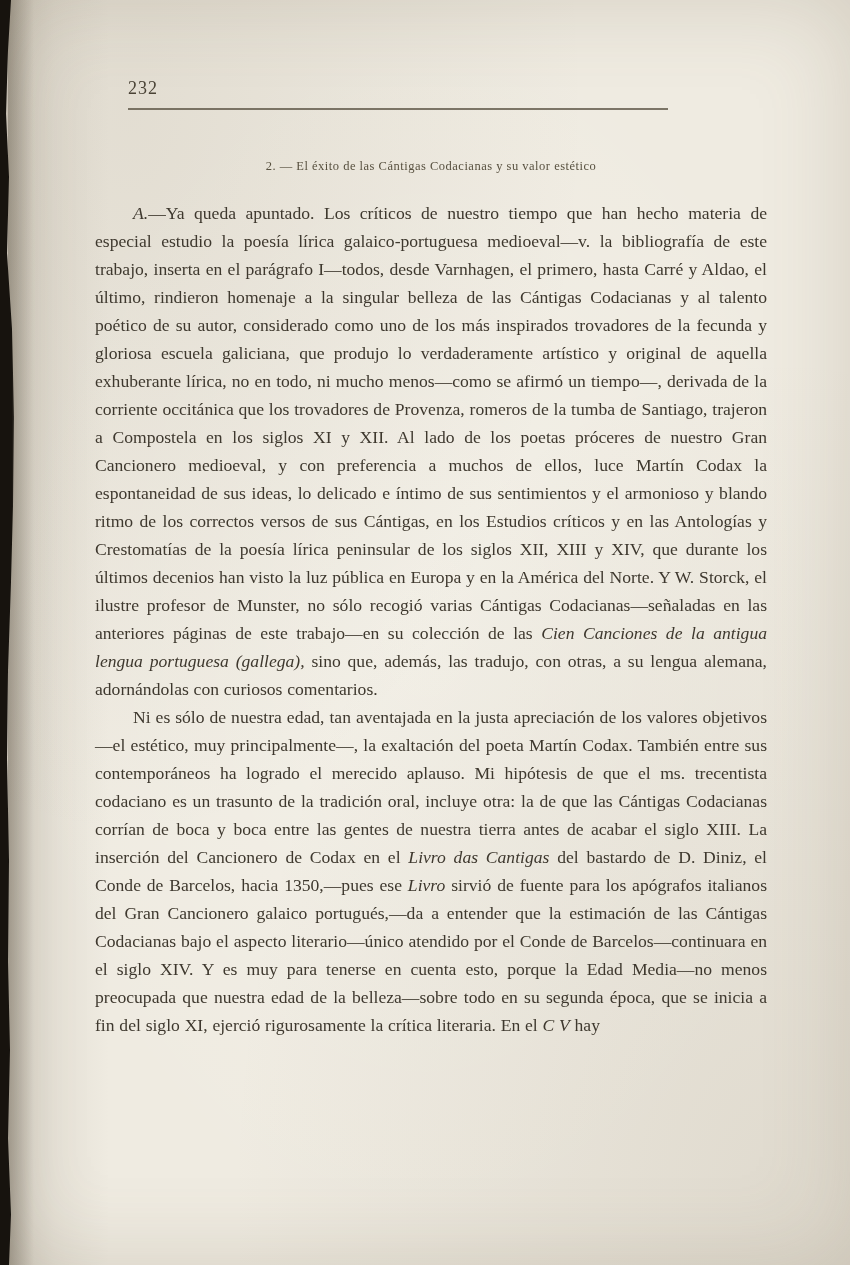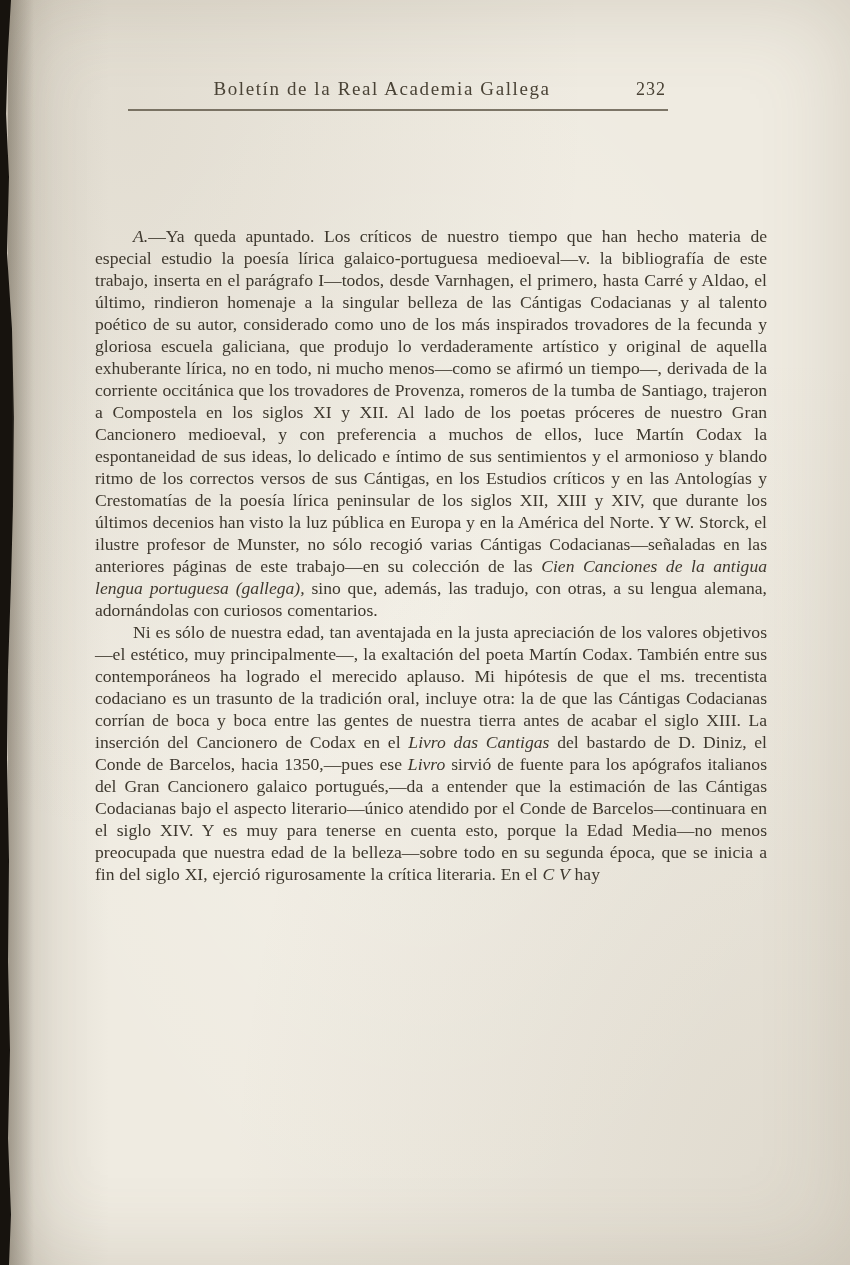--- a/index.html
+++ b/index.html
@@ -49,40 +49,39 @@
     padding-right:2px;
   }
   .section-heading{
     position:absolute;top:159px;left:95px;width:672px;
     text-align:center;
     font-size:12.5px;letter-spacing:0.5px;
     color:#57503f;
   }
   .body-text{
     position:absolute;top:199px;left:95px;width:672px;
-    font-size:17.6px;line-height:22px;
+    font-size:17.6px;line-height:28px;
     color:var(--ink);
     text-align:justify;
     word-spacing:0.4px;
     hyphens:auto;
-    margin-top:26px;
   }
   .body-text p{margin:0;text-indent:38px;}
   .body-text em{font-style:italic;}
 </style>
 </head>
 <body>
 
 <div class="page">
   <div class="binding-shadow"></div>
   <div class="binding"></div>
 
   <div class="header">
-    <span class="journal-title">Boletín de la Real Academia Gallega</span>
     <span class="page-number">232</span>
   </div>
 
+  <div class="section-heading">2. — El éxito de las Cántigas Codacianas y su valor estético</div>
 
   <div class="body-text" id="body-text">
       <p><em>A.</em><span>—Ya queda apuntado.  Los críticos de nuestro tiempo que han hecho materia de especial estudio la poesía lírica galaico-portuguesa medioeval—v. la bibliografía de este trabajo, inserta en el parágrafo I—todos, desde Varnhagen, el primero, hasta Carré y Aldao, el último, rindieron homenaje a la singular belleza de las Cántigas Codacianas y al talento poético de su autor, considerado como uno de los más inspirados trovadores de la fecunda y gloriosa escuela galiciana, que produjo lo verdaderamente artístico y original de aquella exhuberante lírica, no en todo, ni mucho menos—como se afirmó un tiempo—, derivada de la corriente occitánica que los trovadores de Provenza, romeros de la tumba de Santiago, trajeron a Compostela en los siglos XI y XII. Al lado de los poetas próceres de nuestro Gran Cancionero medioeval, y con preferencia a muchos de ellos, luce Martín Codax la espontaneidad de sus ideas, lo delicado e íntimo de sus sentimientos y el armonioso y blando ritmo de los correctos versos de sus Cántigas, en los Estudios críticos y en las Antologías y Crestomatías de la poesía lírica peninsular de los siglos XII, XIII y XIV, que durante los últimos decenios han visto la luz pública en Europa y en la América del Norte. Y W. Storck, el ilustre profesor de Munster, no sólo recogió varias Cántigas Codacianas—señaladas en las anteriores páginas de este trabajo—en su colección de las </span><em>Cien Canciones de la antigua lengua portuguesa (gallega),</em><span> sino que, además, las tradujo, con otras, a su lengua alemana, adornándolas con curiosos comentarios.</span></p>
       <p><span>Ni es sólo de nuestra edad, tan aventajada en la justa apreciación de los valores objetivos—el estético, muy principalmente—, la exaltación del poeta Martín Codax.  También entre sus contemporáneos ha logrado el merecido aplauso. Mi hipótesis de que el ms. trecentista codaciano es un trasunto de la tradición oral, incluye otra: la de que las Cántigas Codacianas corrían de boca y boca entre las gentes de nuestra tierra antes de acabar el siglo XIII.  La inserción del Cancionero de Codax en el </span><em>Livro das Cantigas</em><span> del bastardo de D. Diniz, el Conde de Barcelos, hacia 1350,—pues ese </span><em>Livro</em><span> sirvió de fuente para los apógrafos italianos del Gran Cancionero galaico portugués,—da a entender que la estimación de las Cántigas Codacianas bajo el aspecto literario—único atendido por el Conde de Barcelos—continuara en el siglo XIV. Y es muy para tenerse en cuenta esto, porque la Edad Media—no menos preocupada que nuestra edad de la belleza—sobre todo en su segunda época, que se inicia a fin del siglo XI, ejerció rigurosamente la crítica literaria.  En el </span><em>C V</em><span> hay</span></p>
     </div>
 </div>
 
 </body></html>

